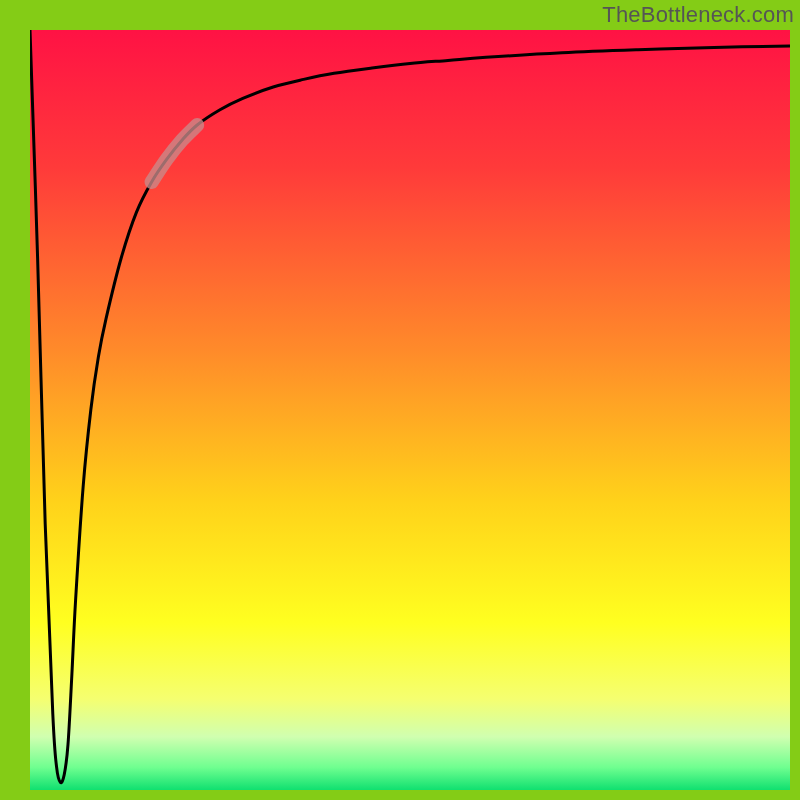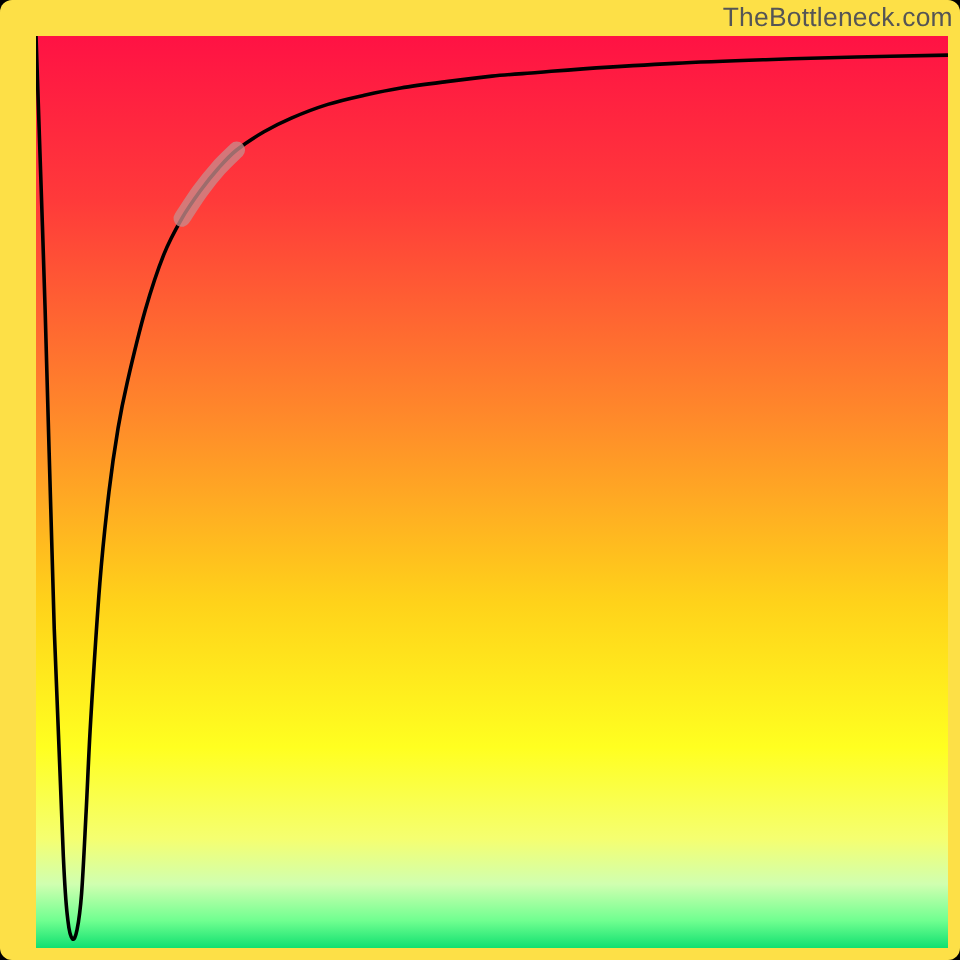--- a/index.html
+++ b/index.html
@@ -8,22 +8,21 @@
     width: 800px;
     height: 800px;
     overflow: hidden;
     background: #000;
     font-family: Arial, Helvetica, sans-serif;
   }
   .frame {
     position: relative;
     width: 800px;
     height: 800px;
-    background: #fde047;
-    border-radius: 10px;
+    background: #84cc16;
   }
   .watermark {
     position: absolute;
     top: 2px;
     right: 6px;
     color: #555;
     font-size: 22px;
     font-weight: 500;
     letter-spacing: 0.2px;
     user-select: none;

